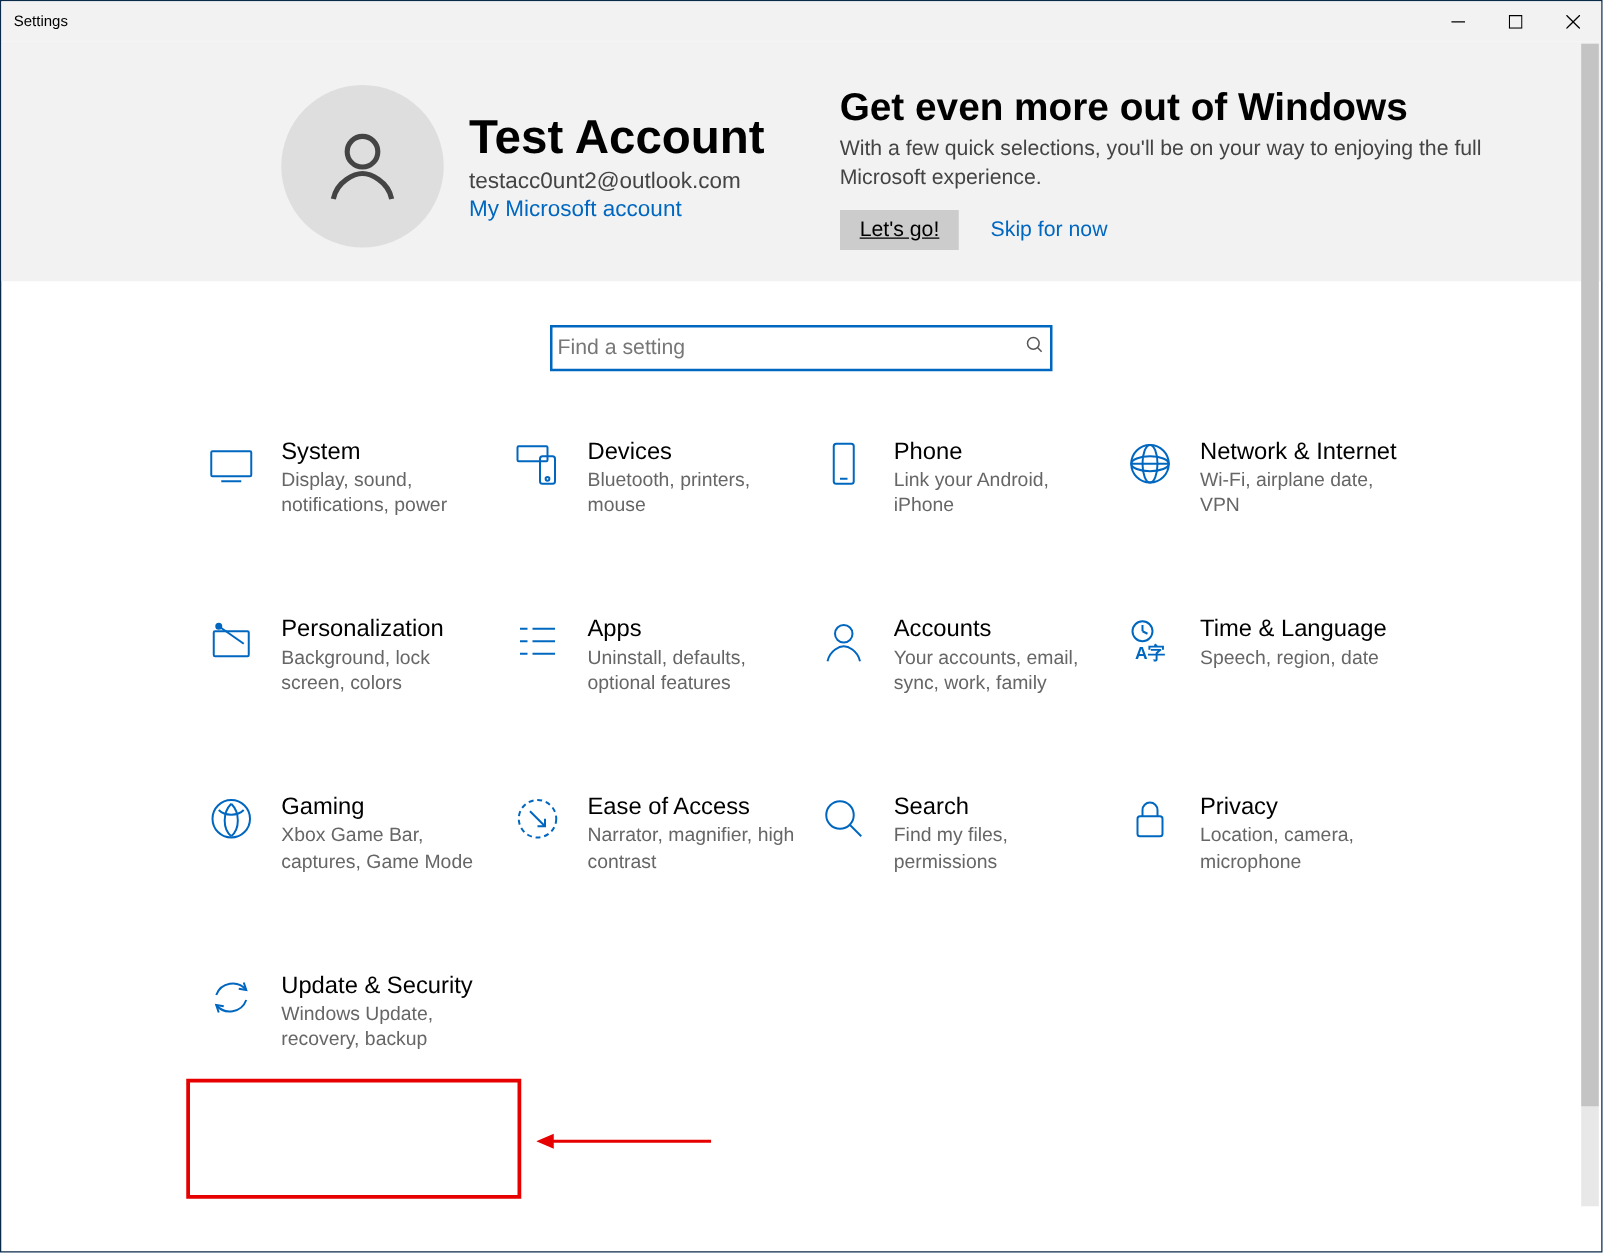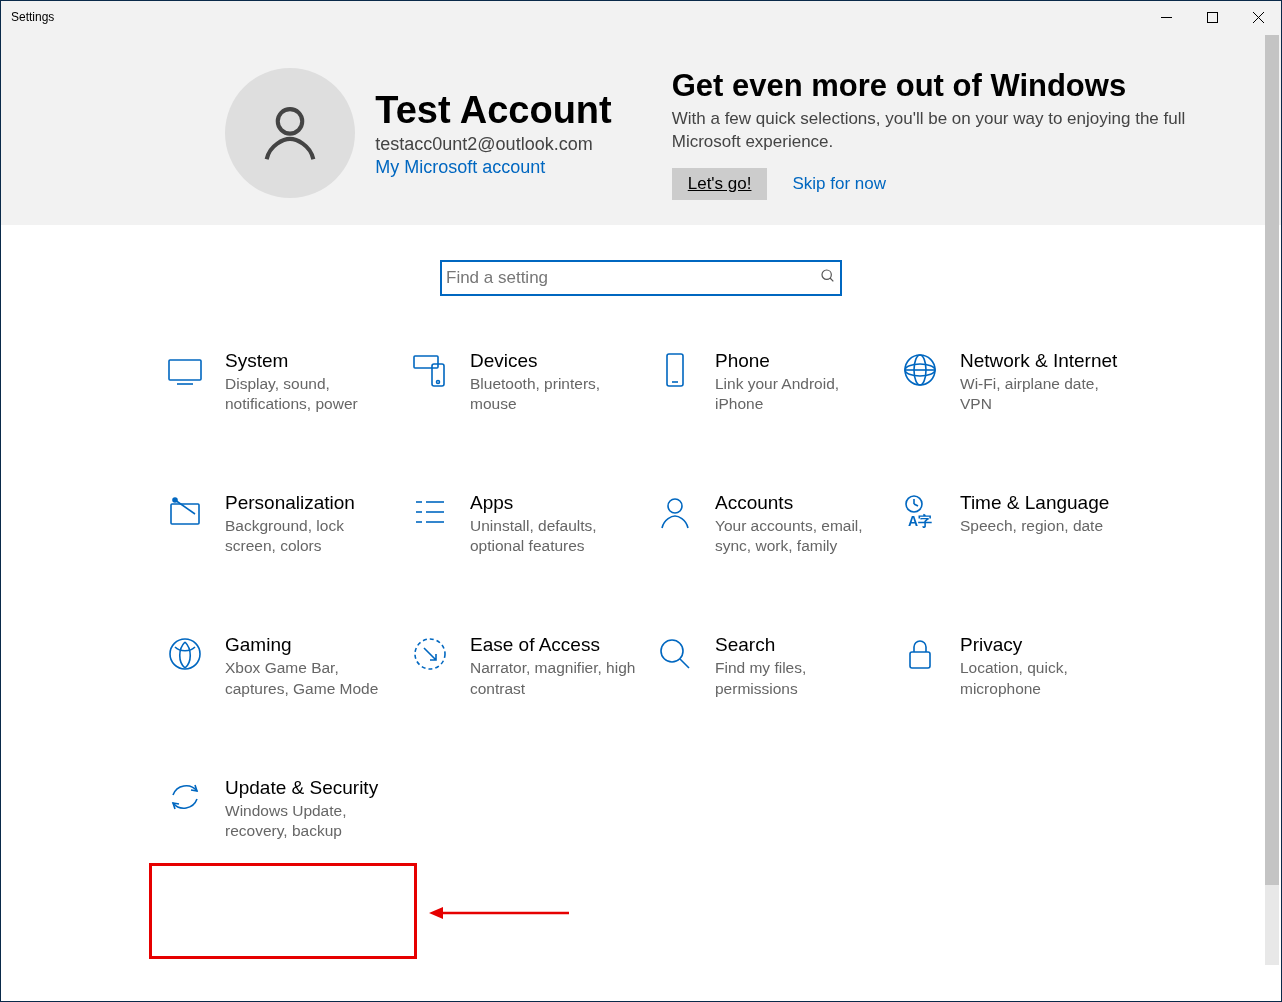--- a/index.html
+++ b/index.html
@@ -403,21 +403,21 @@
 
   <div class="tile">
     <div class="tile-icon">
       <svg viewBox="0 0 40 40" width="40" height="40">
           <rect x="10" y="18" width="20" height="16" rx="2"></rect>
           <path d="M14 18 v-5 a6 6 0 0 1 12 0 v5"></path>
         </svg>
     </div>
     <div class="tile-text">
       <div class="tile-title">Privacy</div>
-      <div class="tile-desc">Location, quick, microphone</div>
+      <div class="tile-desc">Location, camera, microphone</div>
     </div>
   </div>
 
   <div class="tile">
     <div class="tile-icon">
       <svg viewBox="0 0 40 40" width="40" height="40">
           <path d="M32 14 A14 14 0 0 0 8 18"></path>
           <path d="M8 26 A14 14 0 0 0 32 22"></path>
           <path d="M30 8 L32 14 L26 13"></path>
           <path d="M10 32 L8 26 L14 27"></path>

